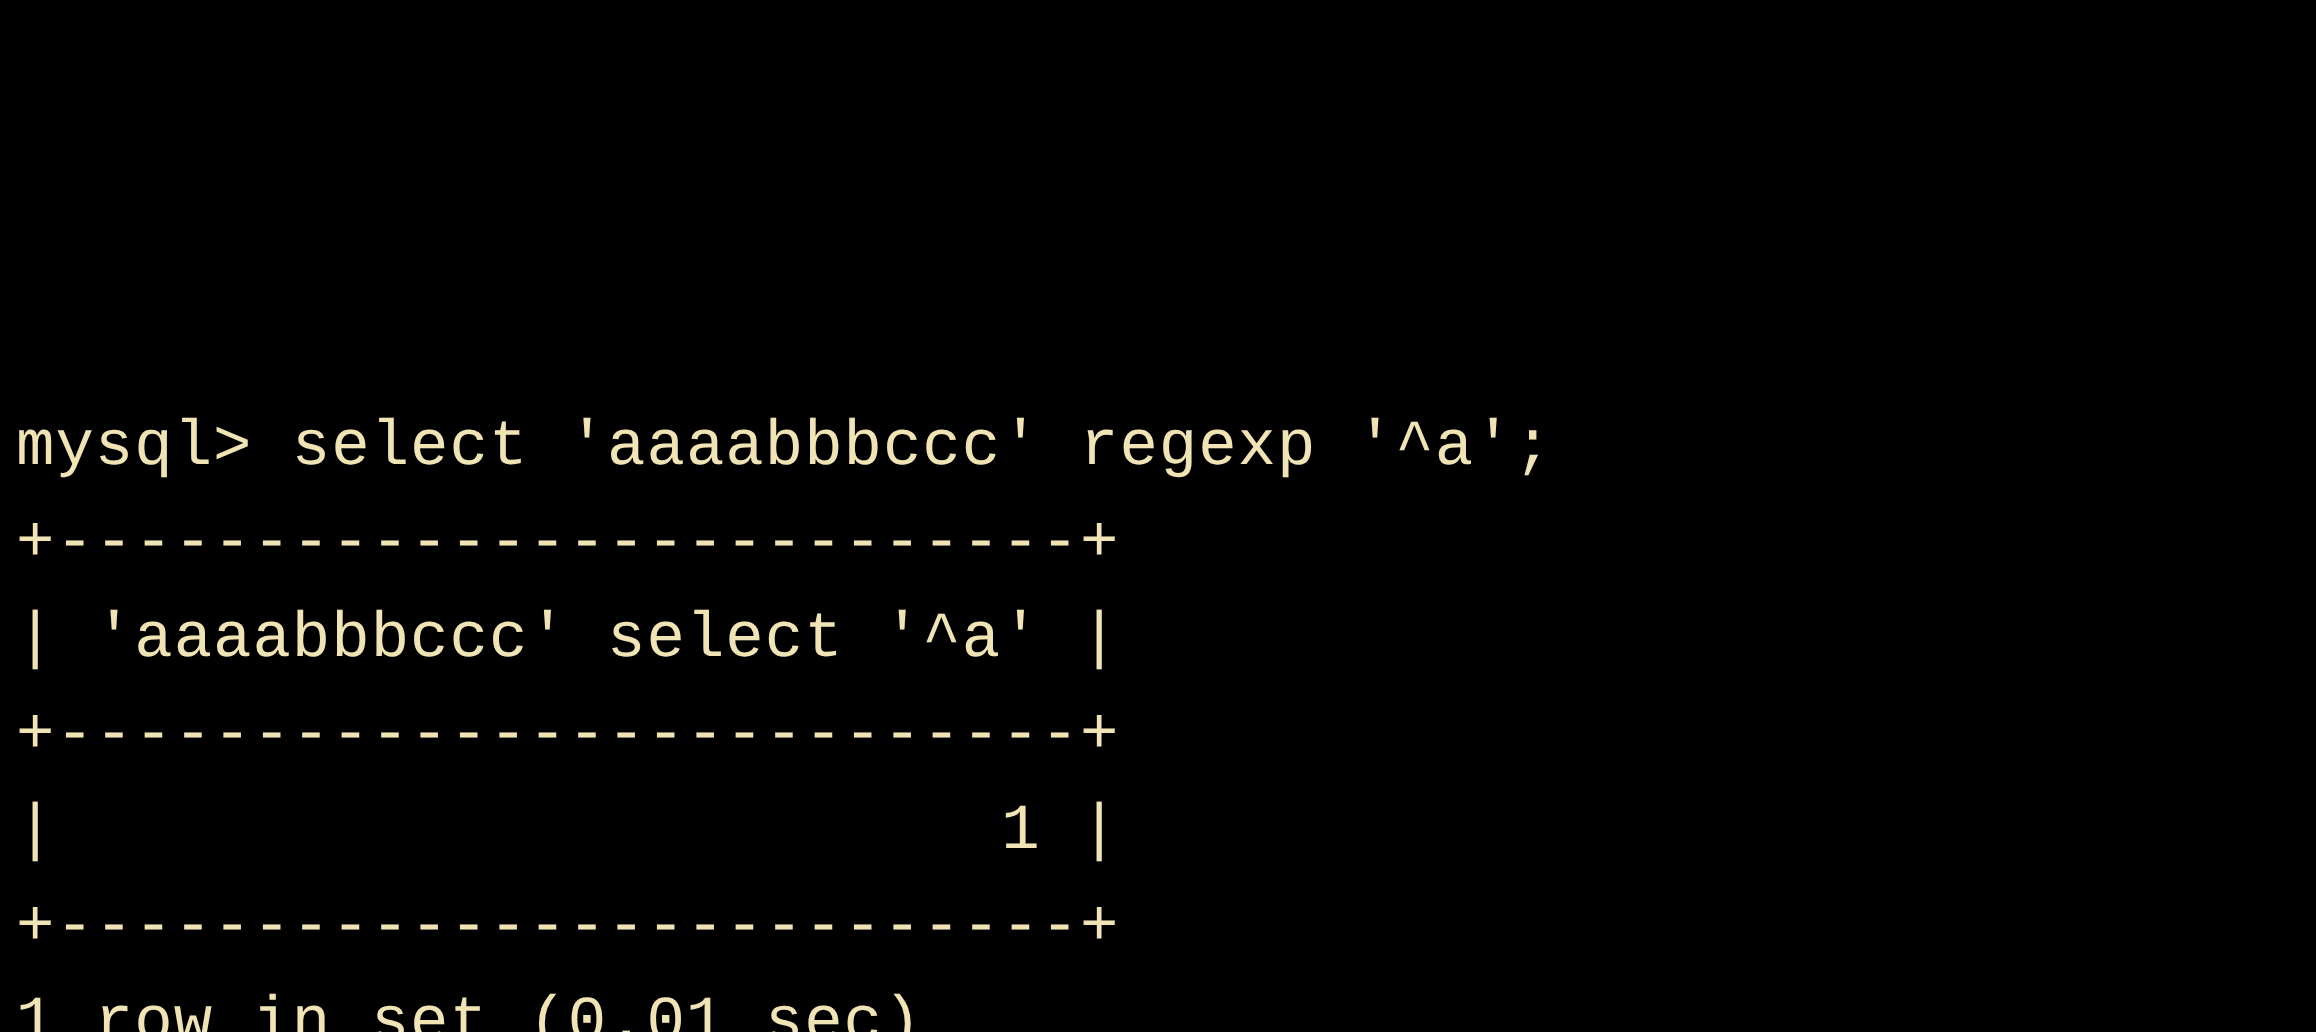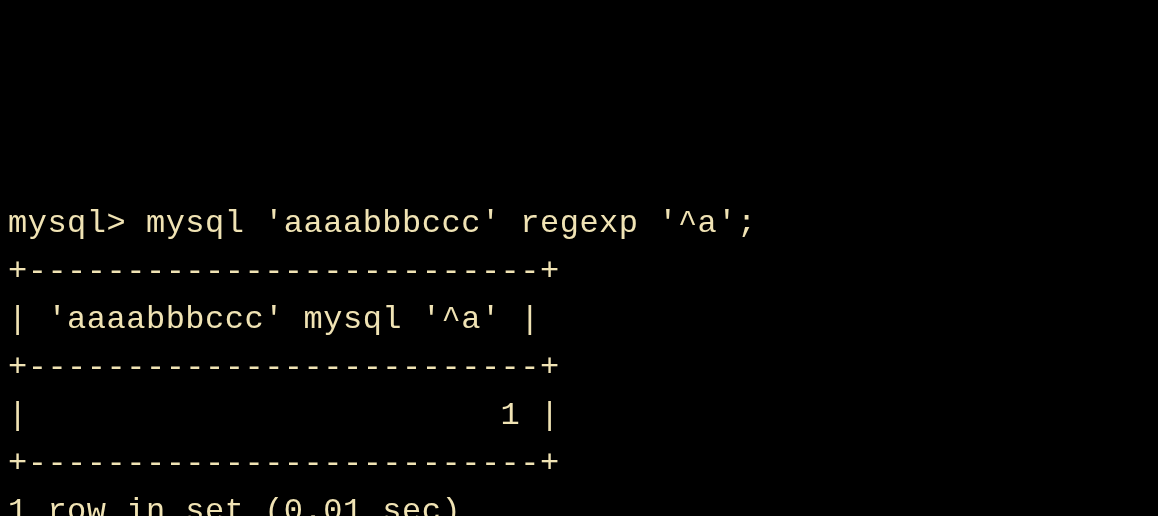--- a/index.html
+++ b/index.html
@@ -19,22 +19,22 @@
     }
     .terminal-output {
       display: block;
     }
   </style>
 </head>
 <body>
 
 
 
-<div class="terminal-output"><span>mysql&gt;</span> <span>mysql 'aaaabbbccc' regexp '^a';</span>
+<div class="terminal-output"><span>mysql&gt;</span> <span>select 'aaaabbbccc' regexp '^a';</span>
 <span>+--------------------------+</span>
-<span>| 'aaaabbbccc' mysql '^a' |</span>
+<span>| 'aaaabbbccc' select '^a' |</span>
 <span>+--------------------------+</span>
 <span>|                        1 |</span>
 <span>+--------------------------+</span>
 <span>1 row in set (0.01 sec)</span></div>
 
 
 
 
 </body></html>

